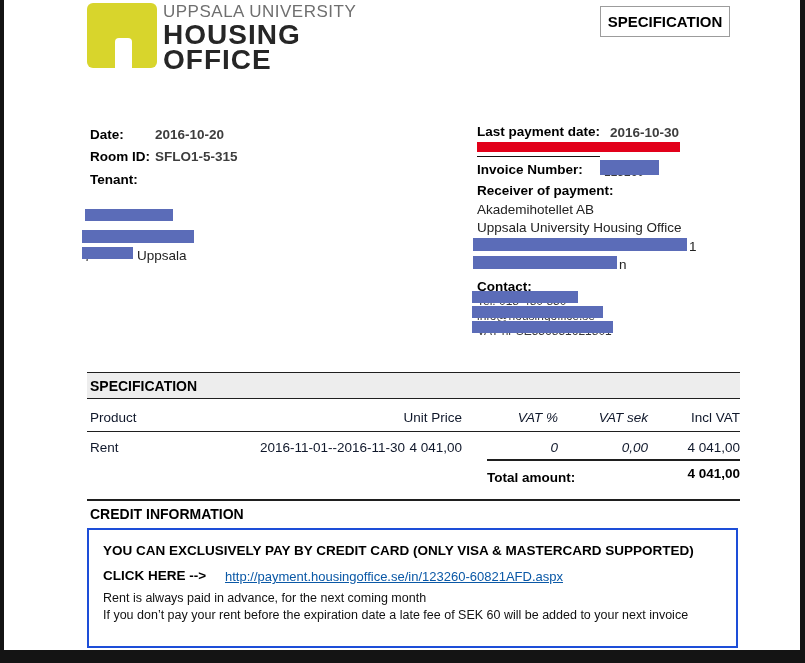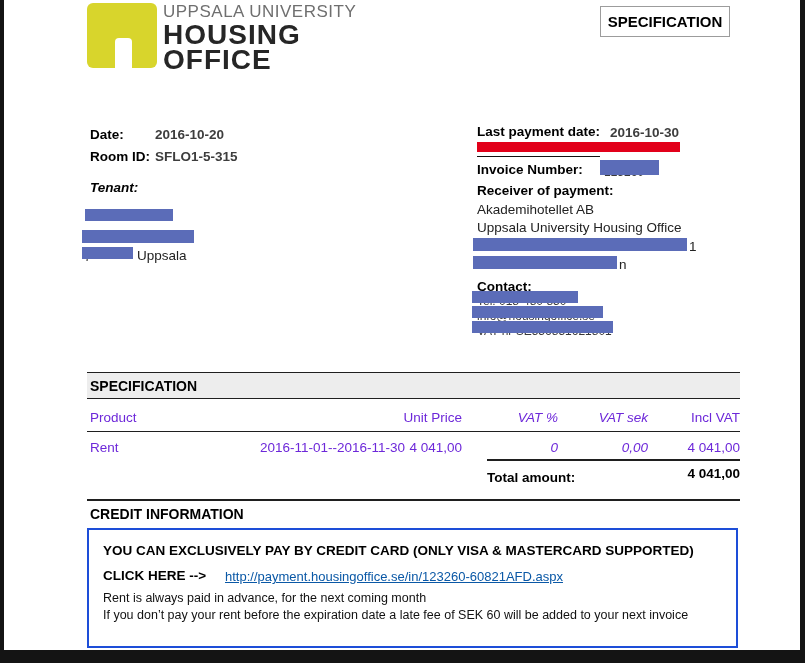--- a/index.html
+++ b/index.html
@@ -33,21 +33,21 @@
   .covered { position:absolute; font-size:12px; color:#3a3a3a; white-space:nowrap; }
   .redbar { position:absolute; left:477px; top:142px; width:203px; height:10px; background:#e2001a; }
   .underlined { border-bottom:1.5px solid #111; padding-bottom:17px; }
 
   .hline { position:absolute; background:#1f1f1f; height:1px; }
 
   .sec-band { position:absolute; left:87px; top:372px; width:653px; height:27px; background:#ededed;
               border-top:1px solid #1f1f1f; border-bottom:1px solid #1f1f1f; }
   .sec-band span { display:block; font-size:14px; font-weight:bold; line-height:26px; padding-left:3px; color:#000; }
 
-  .cell { position:absolute; font-size:13.5px; color:#6d28d9; white-space:nowrap; }
+  .cell { position:absolute; font-size:13.5px; color:#0f172a; white-space:nowrap; }
   .cell.r { text-align:right; }
   .cell.i { font-style:italic; }
   .cell.b { font-weight:bold; color:#000; }
 
   .pay-box { position:absolute; left:87px; top:528px; width:651px; height:120px; border:2px solid #1d4ed8; background:#fff; }
   .pay-head { position:absolute; left:14px; top:13px; font-size:13.5px; font-weight:bold; color:#000; white-space:nowrap; }
   .pay-click { position:absolute; left:14px; top:38px; font-size:13.5px; font-weight:bold; color:#000; white-space:nowrap; }
   .pay-link { position:absolute; left:136px; top:39px; font-size:13px; color:#0a58a6; text-decoration:underline; white-space:nowrap; cursor:pointer; }
   .pay-note { position:absolute; left:14px; font-size:12.5px; color:#111; white-space:nowrap; }
 </style>
@@ -67,21 +67,21 @@
   <div class="logo-big logo-housing">HOUSING</div>
   <div class="logo-big logo-office">OFFICE</div>
 
   <div class="doc-box">SPECIFICATION</div>
 
   <div class="lbl" style="left:90px; top:127px;">Date:</div>
   <div class="val" style="left:155px; top:127px;">2016-10-20</div>
   <div class="lbl" style="left:90px; top:149px;">Room ID:</div>
   <div class="val" style="left:155px; top:149px;">SFLO1-5-315</div>
 
-  <div class="lbl" style="left:90px; top:180px;font-style:italic;">Tenant:</div>
+  <div class="lbl" style="left:90px; top:172px;">Tenant:</div>
   <div class="redact" style="left:85px; top:209px; width:88px; height:12px;"></div>
   <div class="redact" style="left:82px; top:230px; width:112px; height:13px;"></div>
   <div class="covered" style="left:84px; top:249px; font-size:13.5px;">7</div>
   <div class="redact" style="left:82px; top:247px; width:51px; height:12px;"></div>
   <div class="txt" style="left:137px; top:248px;">Uppsala</div>
 
   <div class="lbl underlined" style="left:477px; top:124px;">Last payment date:</div>
   <div class="val" style="left:610px; top:125px;">2016-10-30</div>
   <div class="redbar"></div>
 

